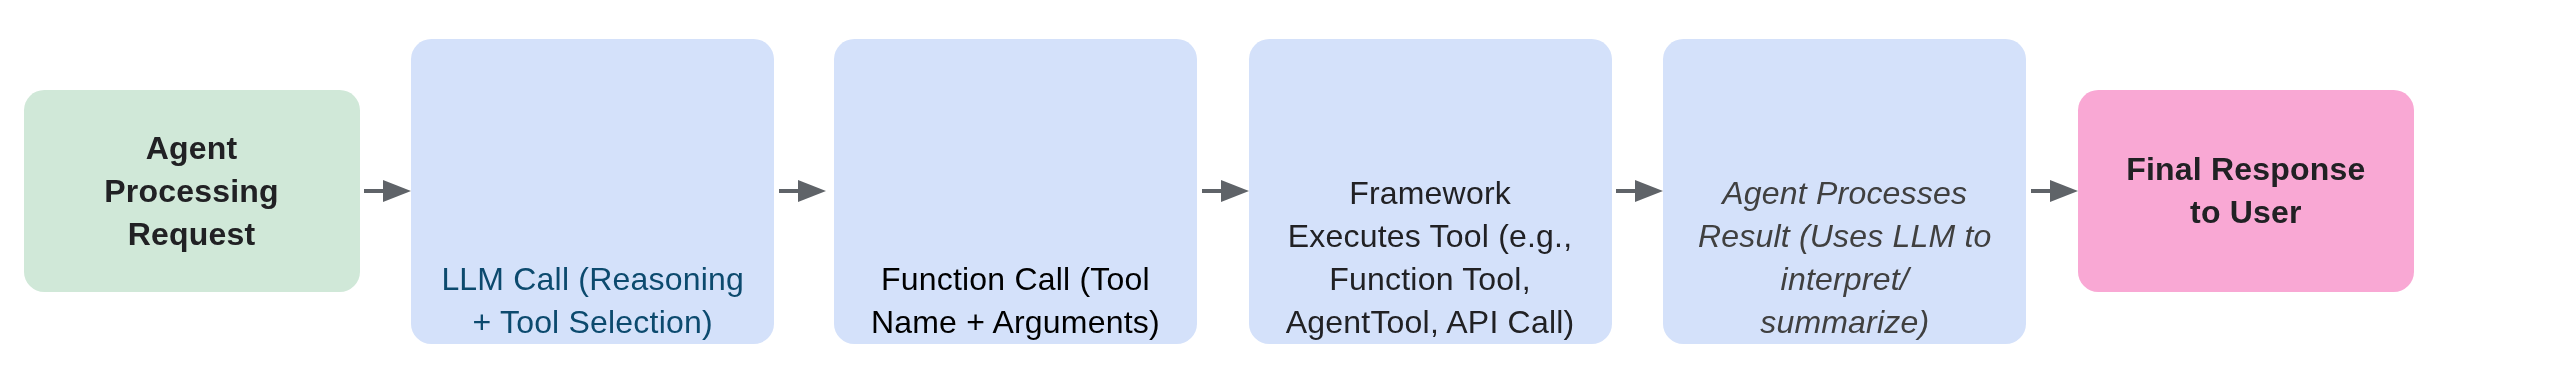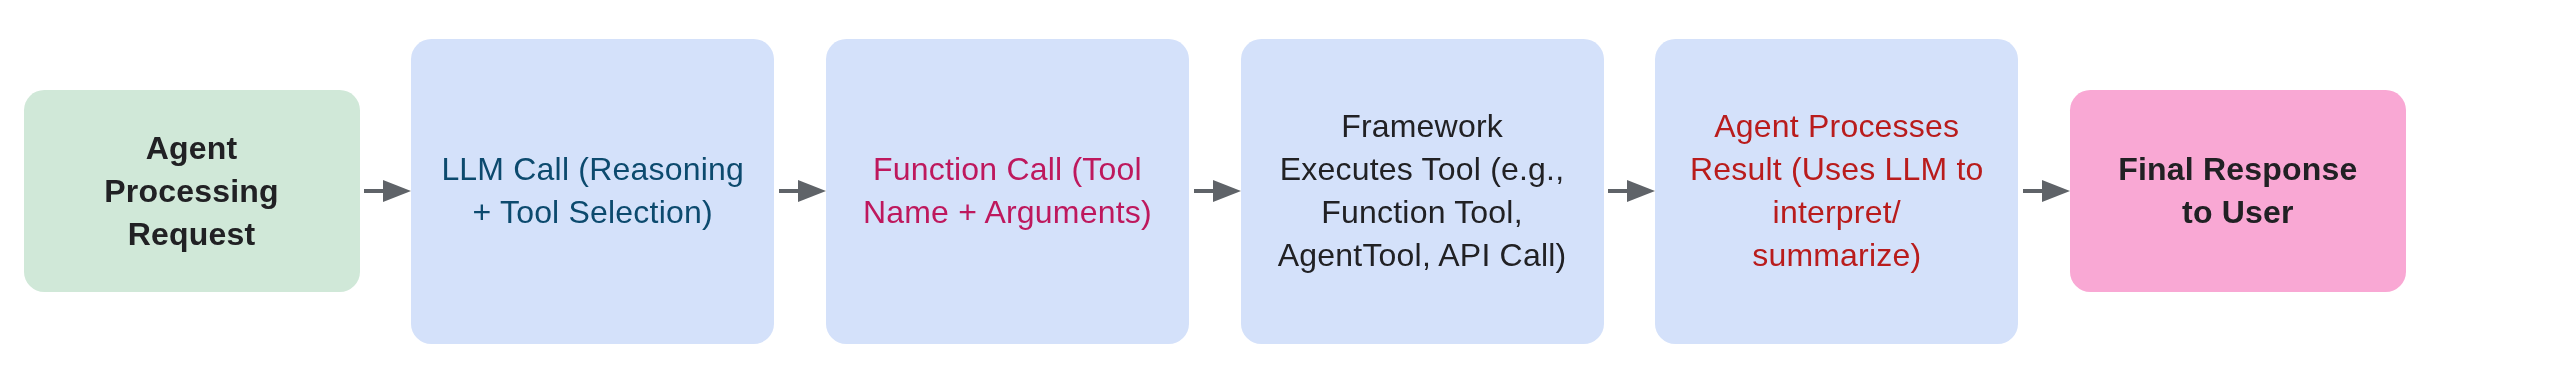--- a/index.html
+++ b/index.html
@@ -35,20 +35,21 @@
   .node-terminal {
     width: 336px;
     height: 202px;
   }
   .node-terminal .node-label {
     font-weight: 700;
   }
   .node-process {
     width: 363px;
     height: 305px;
+    align-items: flex-end;
   }
   .node-process .node-label {
     font-weight: 400;
   }
   .arrow {
     flex: 1 1 0;
     display: flex;
     align-items: center;
     height: 25px;
     min-width: 47px;
@@ -87,21 +88,21 @@
   <div class="node node-process" style="background-color: rgb(212, 225, 250); color: #0c4a6e;">
     <span class="node-label">LLM Call (Reasoning
 + Tool Selection)</span>
   </div>
 
   <div class="arrow">
     <div class="arrow-line" style="background-color: rgb(95, 99, 104);"></div>
     <div class="arrow-head" style="border-left-color: rgb(95, 99, 104);"></div>
   </div>
 
-  <div class="node node-process" style="background-color: rgb(212, 225, 250); color: #be185d;">
+  <div class="node node-process" style="background-color: rgb(212, 225, 250); color: #000000; margin-left: 8px;">
     <span class="node-label">Function Call (Tool
 Name + Arguments)</span>
   </div>
 
   <div class="arrow">
     <div class="arrow-line" style="background-color: rgb(95, 99, 104);"></div>
     <div class="arrow-head" style="border-left-color: rgb(95, 99, 104);"></div>
   </div>
 
   <div class="node node-process" style="background-color: rgb(212, 225, 250); color: rgb(33, 33, 36);">
@@ -109,21 +110,21 @@
 Executes Tool (e.g.,
 Function Tool,
 AgentTool, API Call)</span>
   </div>
 
   <div class="arrow">
     <div class="arrow-line" style="background-color: rgb(95, 99, 104);"></div>
     <div class="arrow-head" style="border-left-color: rgb(95, 99, 104);"></div>
   </div>
 
-  <div class="node node-process" style="background-color: rgb(212, 225, 250); color: #b91c1c;">
+  <div class="node node-process" style="background-color: rgb(212, 225, 250); color: #404040; font-style: italic;">
     <span class="node-label">Agent Processes
 Result (Uses LLM to
 interpret/
 summarize)</span>
   </div>
 
   <div class="arrow">
     <div class="arrow-line" style="background-color: rgb(95, 99, 104);"></div>
     <div class="arrow-head" style="border-left-color: rgb(95, 99, 104);"></div>
   </div>

